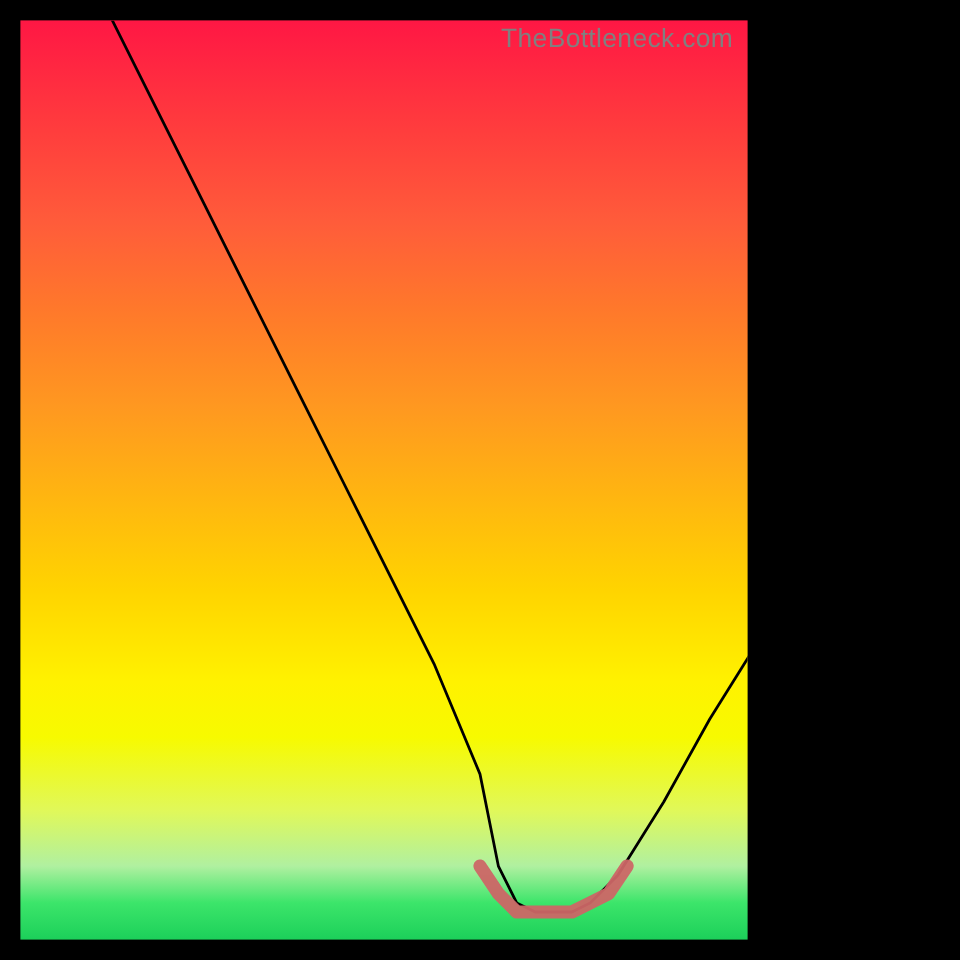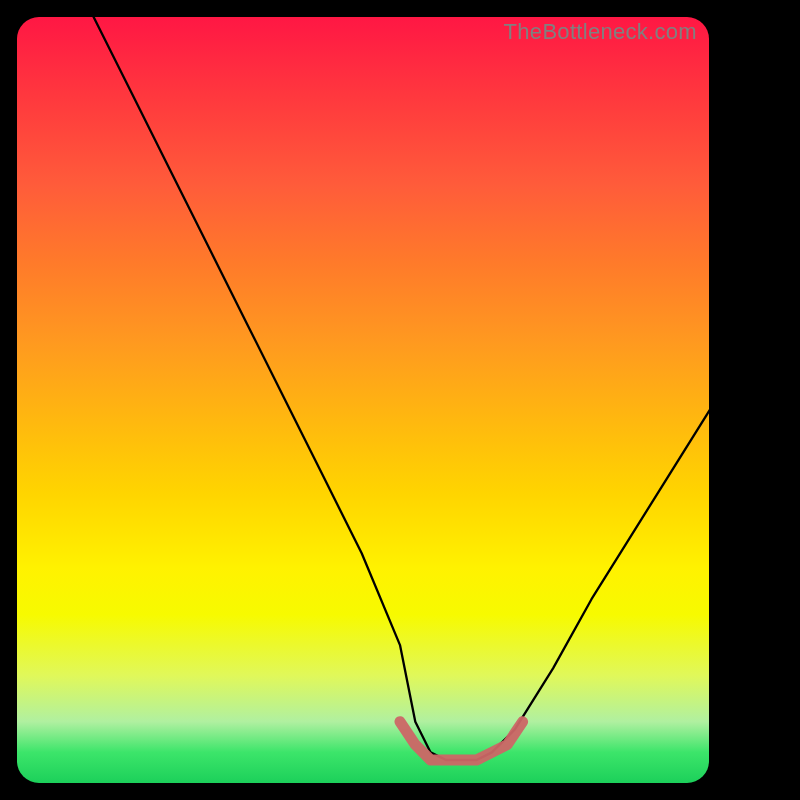--- a/index.html
+++ b/index.html
@@ -8,39 +8,38 @@
     width: 800px;
     height: 800px;
     background: #000;
     position: relative;
     font-family: Arial, Helvetica, sans-serif;
   }
   .frame {
     position: absolute;
     left: 17px;
     top: 17px;
-    width: 692px;
+    width: 606px;
     height: 766px;
     background: linear-gradient(to bottom,
       #ff1744 0%,
       #ff3d3d 12%,
       #ff5c3a 22%,
       #ff7a2a 32%,
       #ff9820 42%,
       #ffb610 52%,
       #ffd400 62%,
       #fff200 72%,
       #f7fa00 78%,
       #e0f85a 86%,
       #b0f0a0 92%,
       #3ce56a 96%,
       #1cd05a 100%
     );
     overflow: hidden;
-    border-radius: 22px;
   }
   .watermark {
     position: absolute;
     top: 2px;
     right: 12px;
     color: #808080;
     font-size: 22px;
     font-weight: normal;
     letter-spacing: 0.3px;
     z-index: 5;

